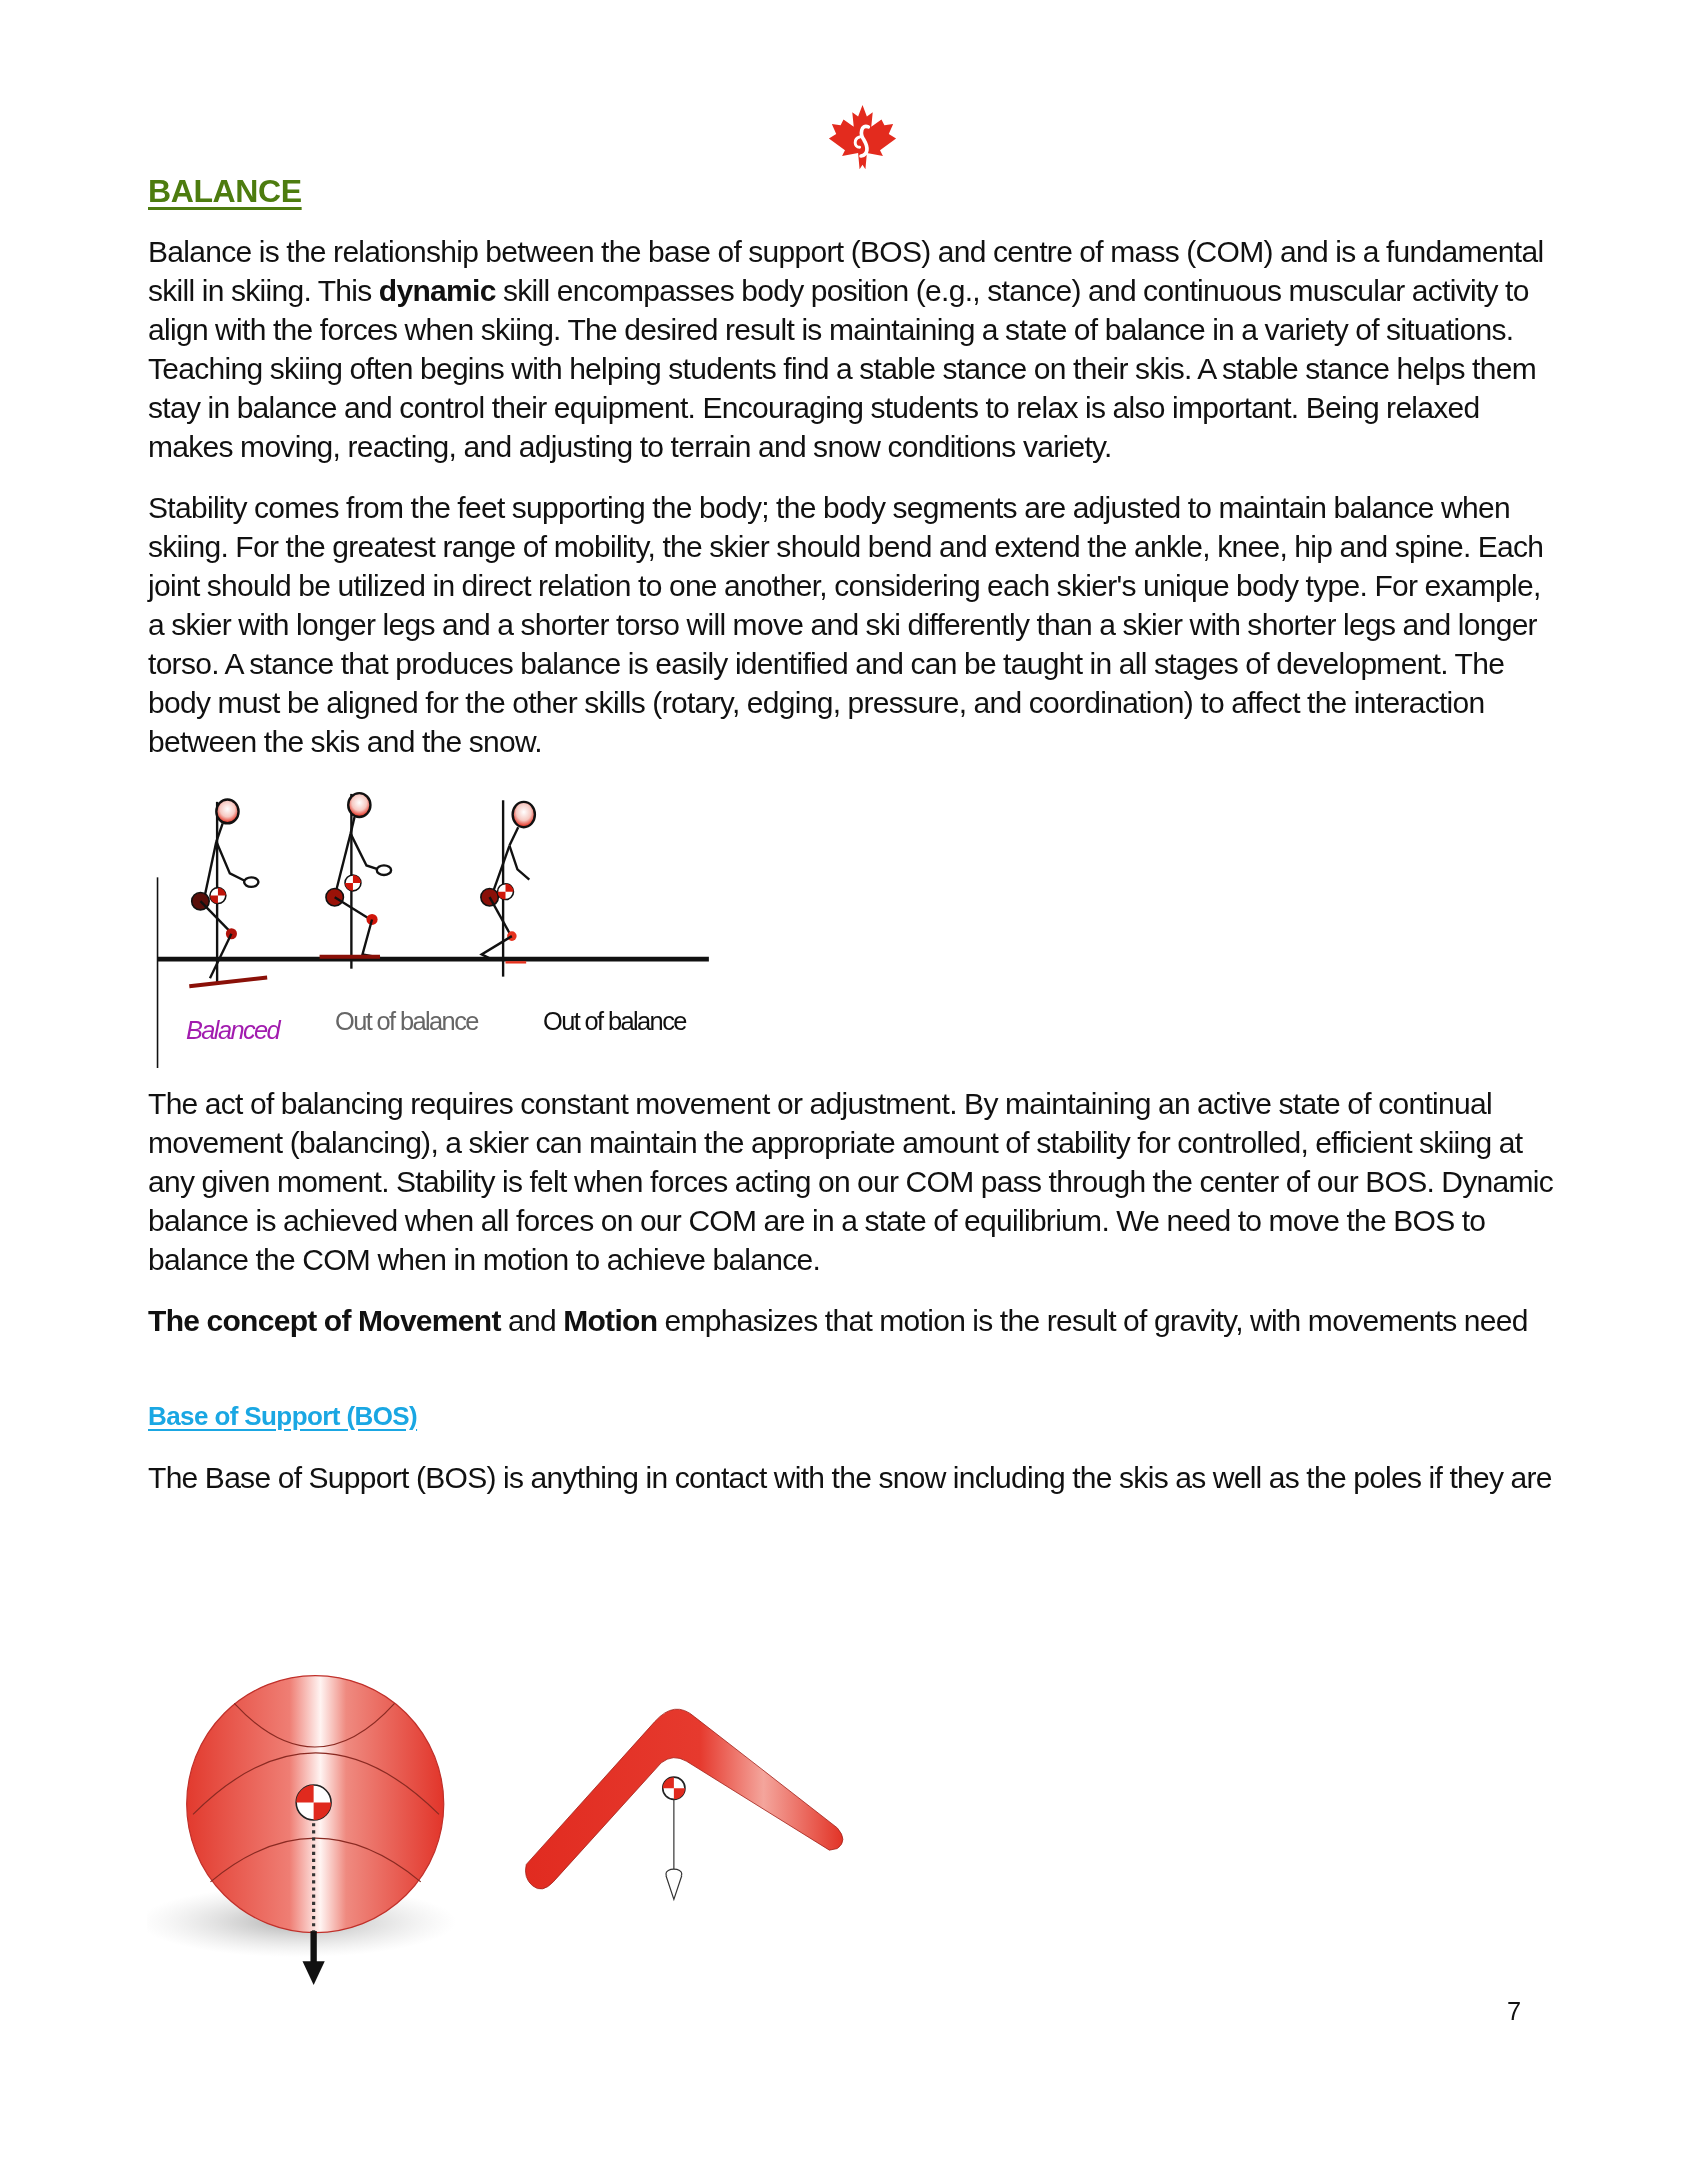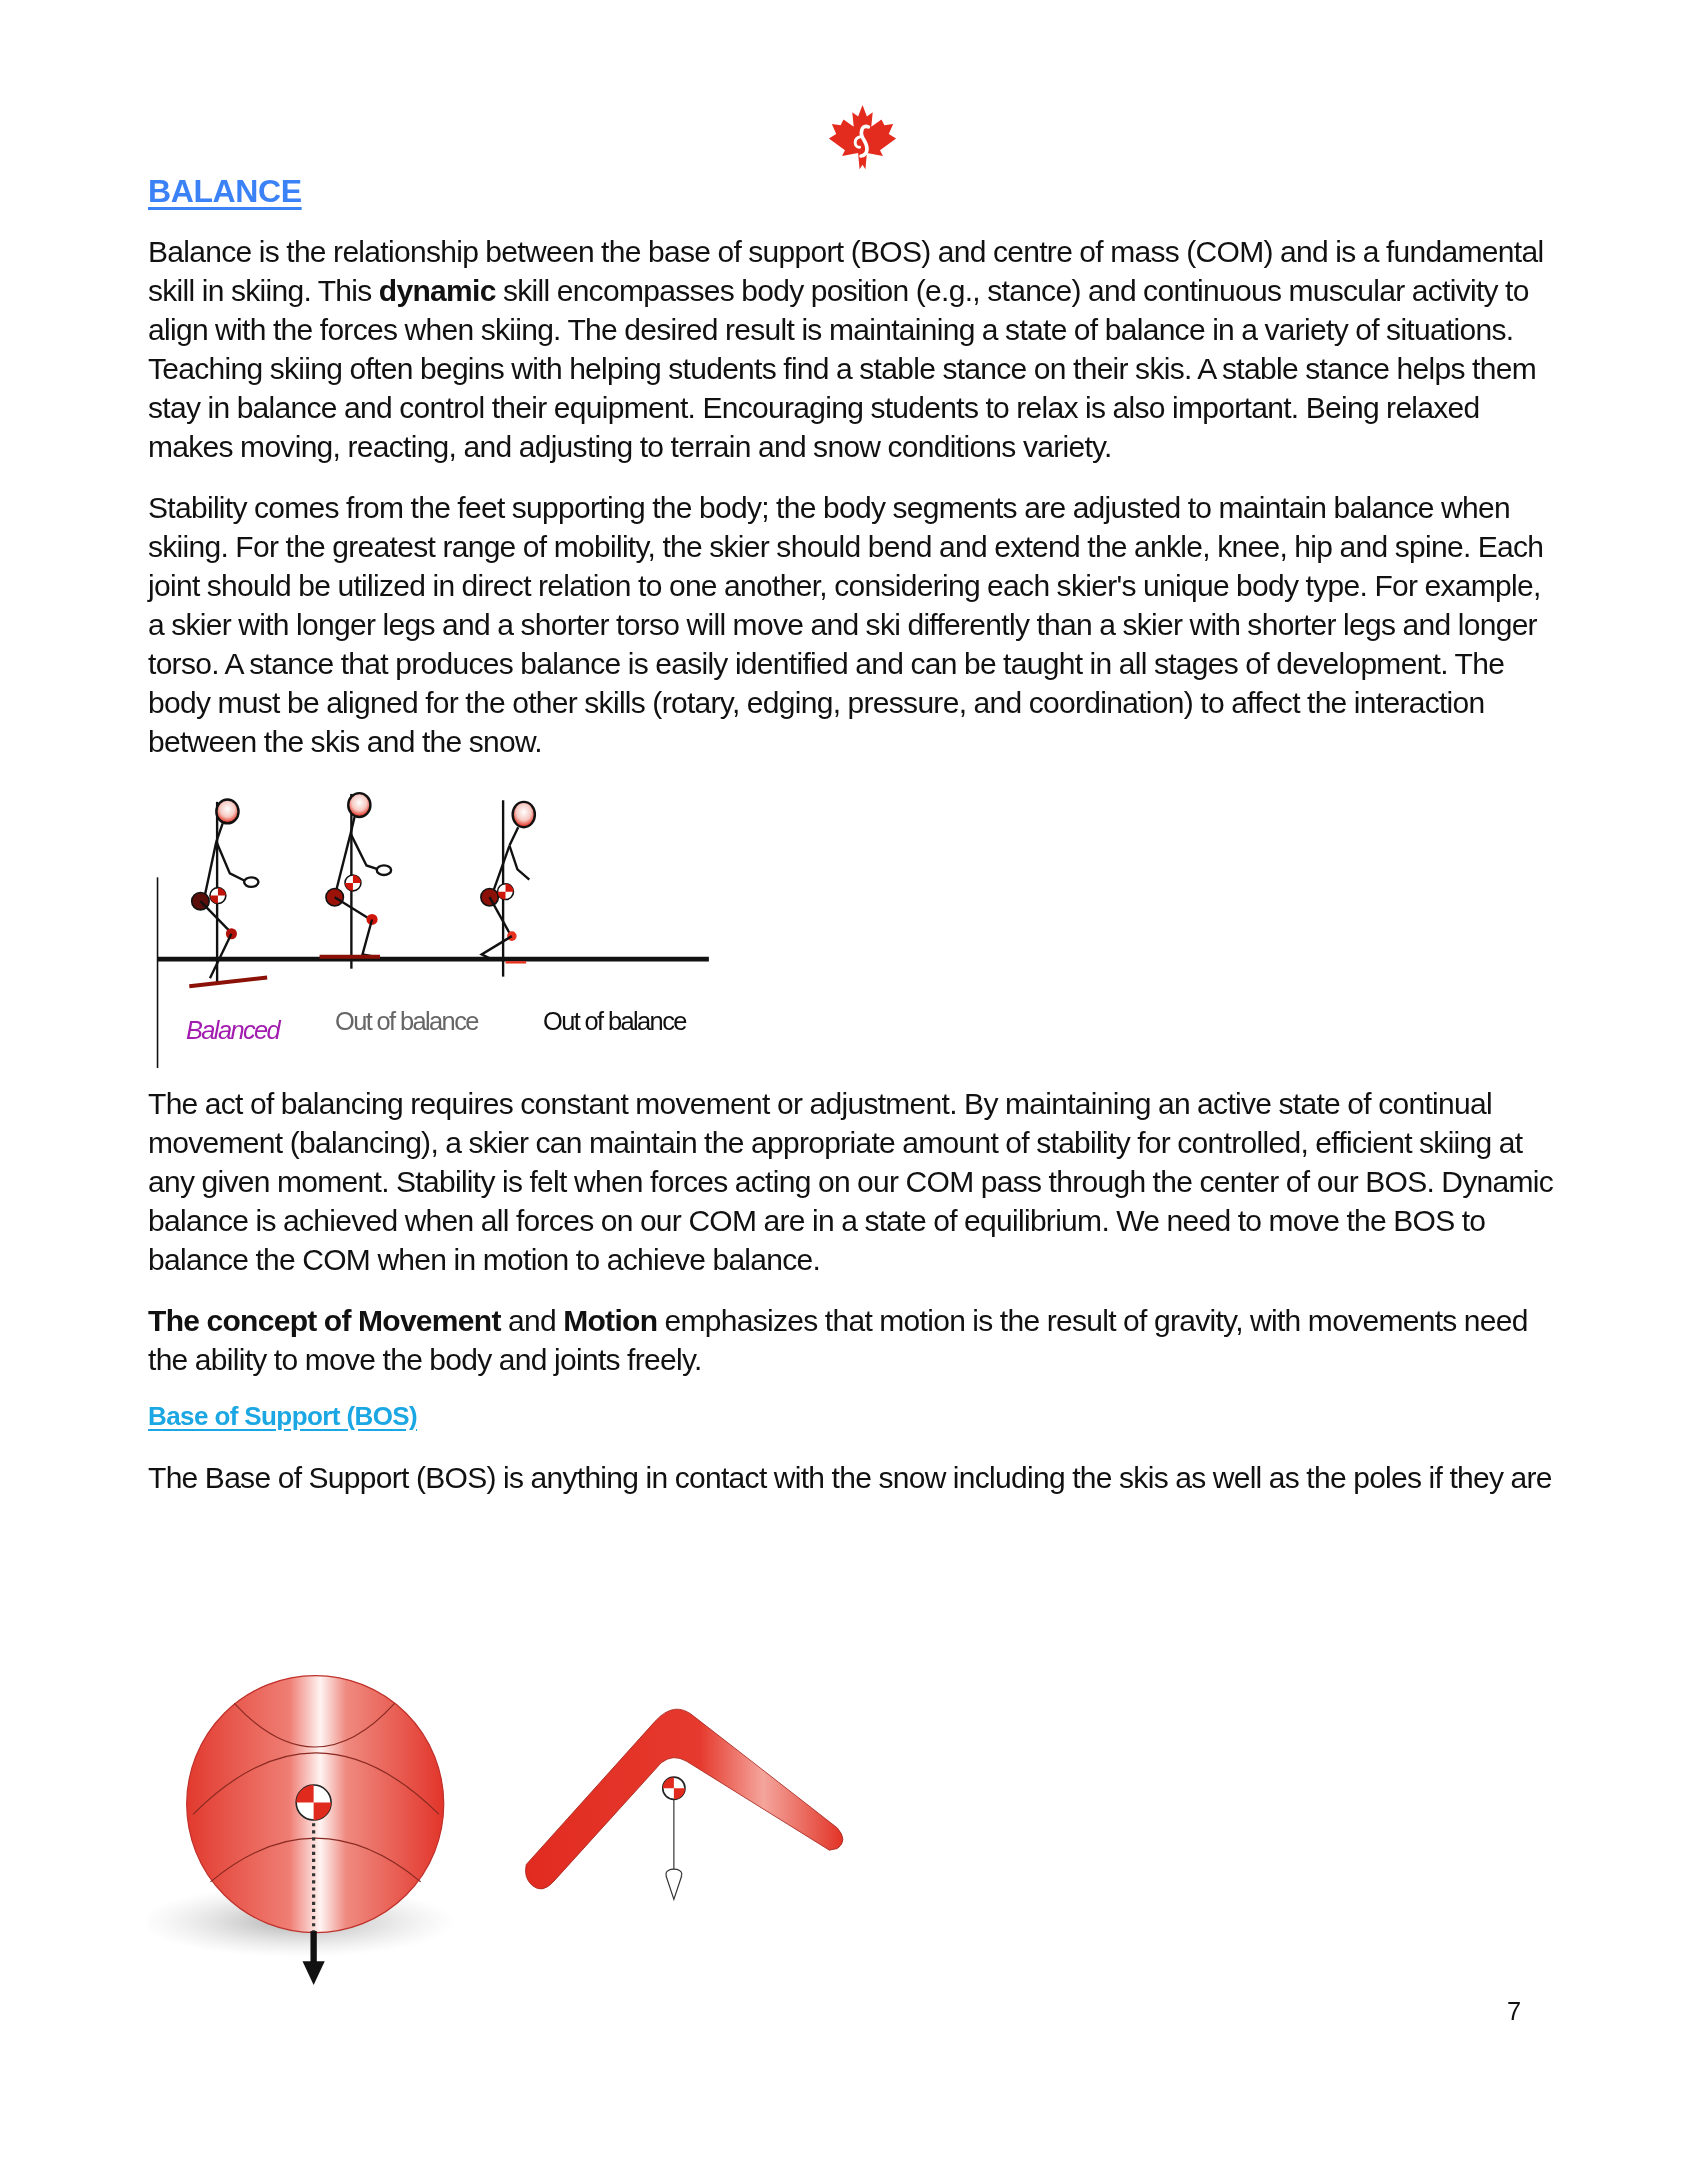--- a/index.html
+++ b/index.html
@@ -1,20 +1,20 @@
 <!DOCTYPE html>
 <html style="font-size:12.7px"><head>
 <meta charset="utf-8">
 <style>
   html, body { margin: 0; padding: 0; background: #ffffff; }
   body { width: 1687px; height: 2183px; position: relative; overflow: hidden;
          font-family: "Liberation Sans", "DejaVu Sans", sans-serif; color: #111; }
   .abs { position: absolute; }
   .logo { left: 826px; top: 102px; width: 73px; height: 73px; }
-  .h1 { left: 148px; top: 173px; font-size: 32px; font-weight: bold; color: #3b82f6;
+  .h1 { left: 148px; top: 173px; font-size: 32px; font-weight: bold; color: #4d7c0f;
         text-decoration: underline; text-decoration-thickness: 3.2px; text-underline-offset: 4.8px;
         letter-spacing: -0.4px; }
   .para { left: 148px; width: 1397px; font-size: 30px; line-height: 39px;
           letter-spacing: -0.7px; word-spacing: -0.4px; }
   .para .line { display: block; white-space: nowrap; }
   .para b { font-weight: bold; }
   .h2 { left: 148px; top: 1401px; font-size: 26px; font-weight: bold; color: #1aa7e3;
         text-decoration: underline; text-underline-offset: 4px; letter-spacing: -0.6px; }
   .fig-label { font-style: italic; font-size: 25.4px; letter-spacing: -1.6px; position: absolute; }
   .pageno { left: 1507px; top: 1997px; font-size: 25.4px; }
@@ -123,21 +123,20 @@
 <div class="abs para" style="top:1084px;">
     <span class="line"><span>The act of balancing requires constant movement or adjustment. By maintaining an active state of continual</span></span>
     <span class="line"><span>movement (balancing), a skier can maintain the appropriate amount of stability for controlled, efficient skiing at</span></span>
     <span class="line"><span>any given moment. Stability is felt when forces acting on our COM pass through the center of our BOS. Dynamic</span></span>
     <span class="line"><span>balance is achieved when all forces on our COM are in a state of equilibrium. We need to move the BOS to</span></span>
     <span class="line"><span>balance the COM when in motion to achieve balance.</span></span>
   </div>
 
 <div class="abs para" style="top:1301px;">
     <span class="line"><b>The concept of Movement</b><span> and </span><b>Motion</b><span> emphasizes that motion is the result of gravity, with movements need</span></span>
-    <span class="line"><span>the ability to move the body and joints freely.</span></span>
   </div>
 
 <div class="abs h2">Base of Support (BOS)</div>
 
 <div class="abs para" style="top:1458px;">
     <span class="line"><span>The Base of Support (BOS) is anything in contact with the snow including the skis as well as the poles if they are</span></span>
   </div>
 
 <div class="abs" style="left:147px; top:1620px; width:730px; height:373px;">
   <svg width="730" height="373" viewBox="0 0 920 470">

